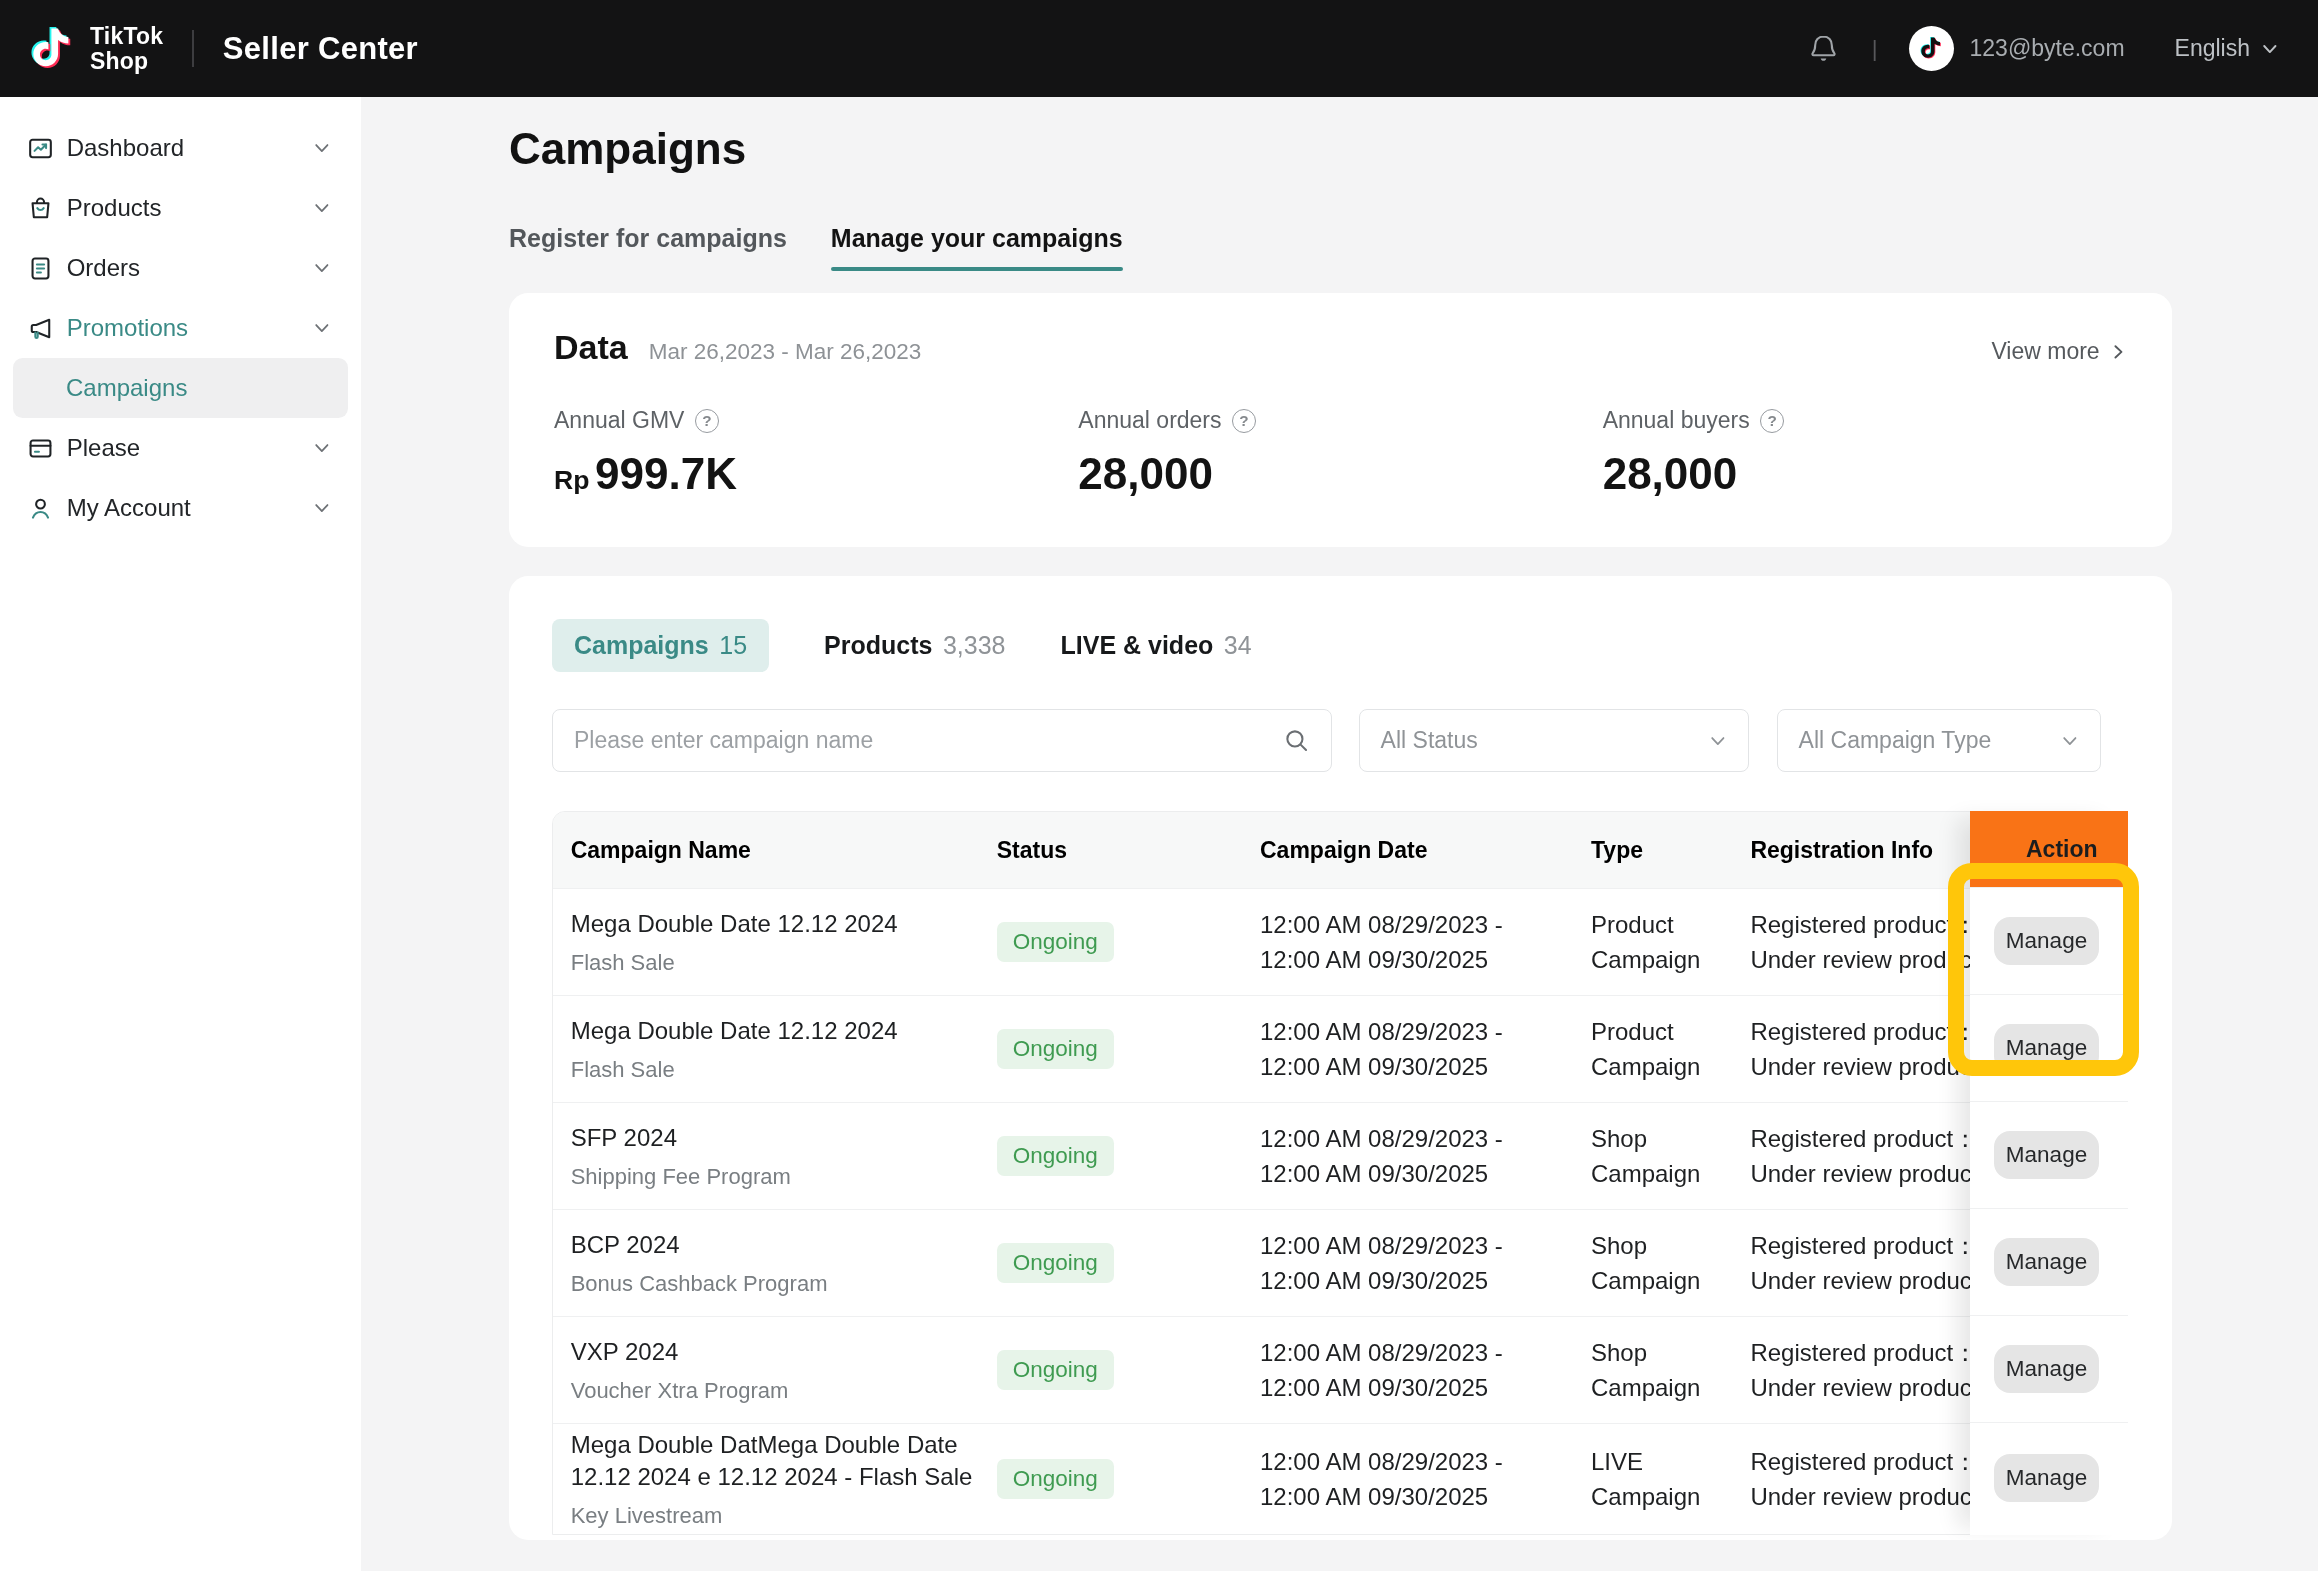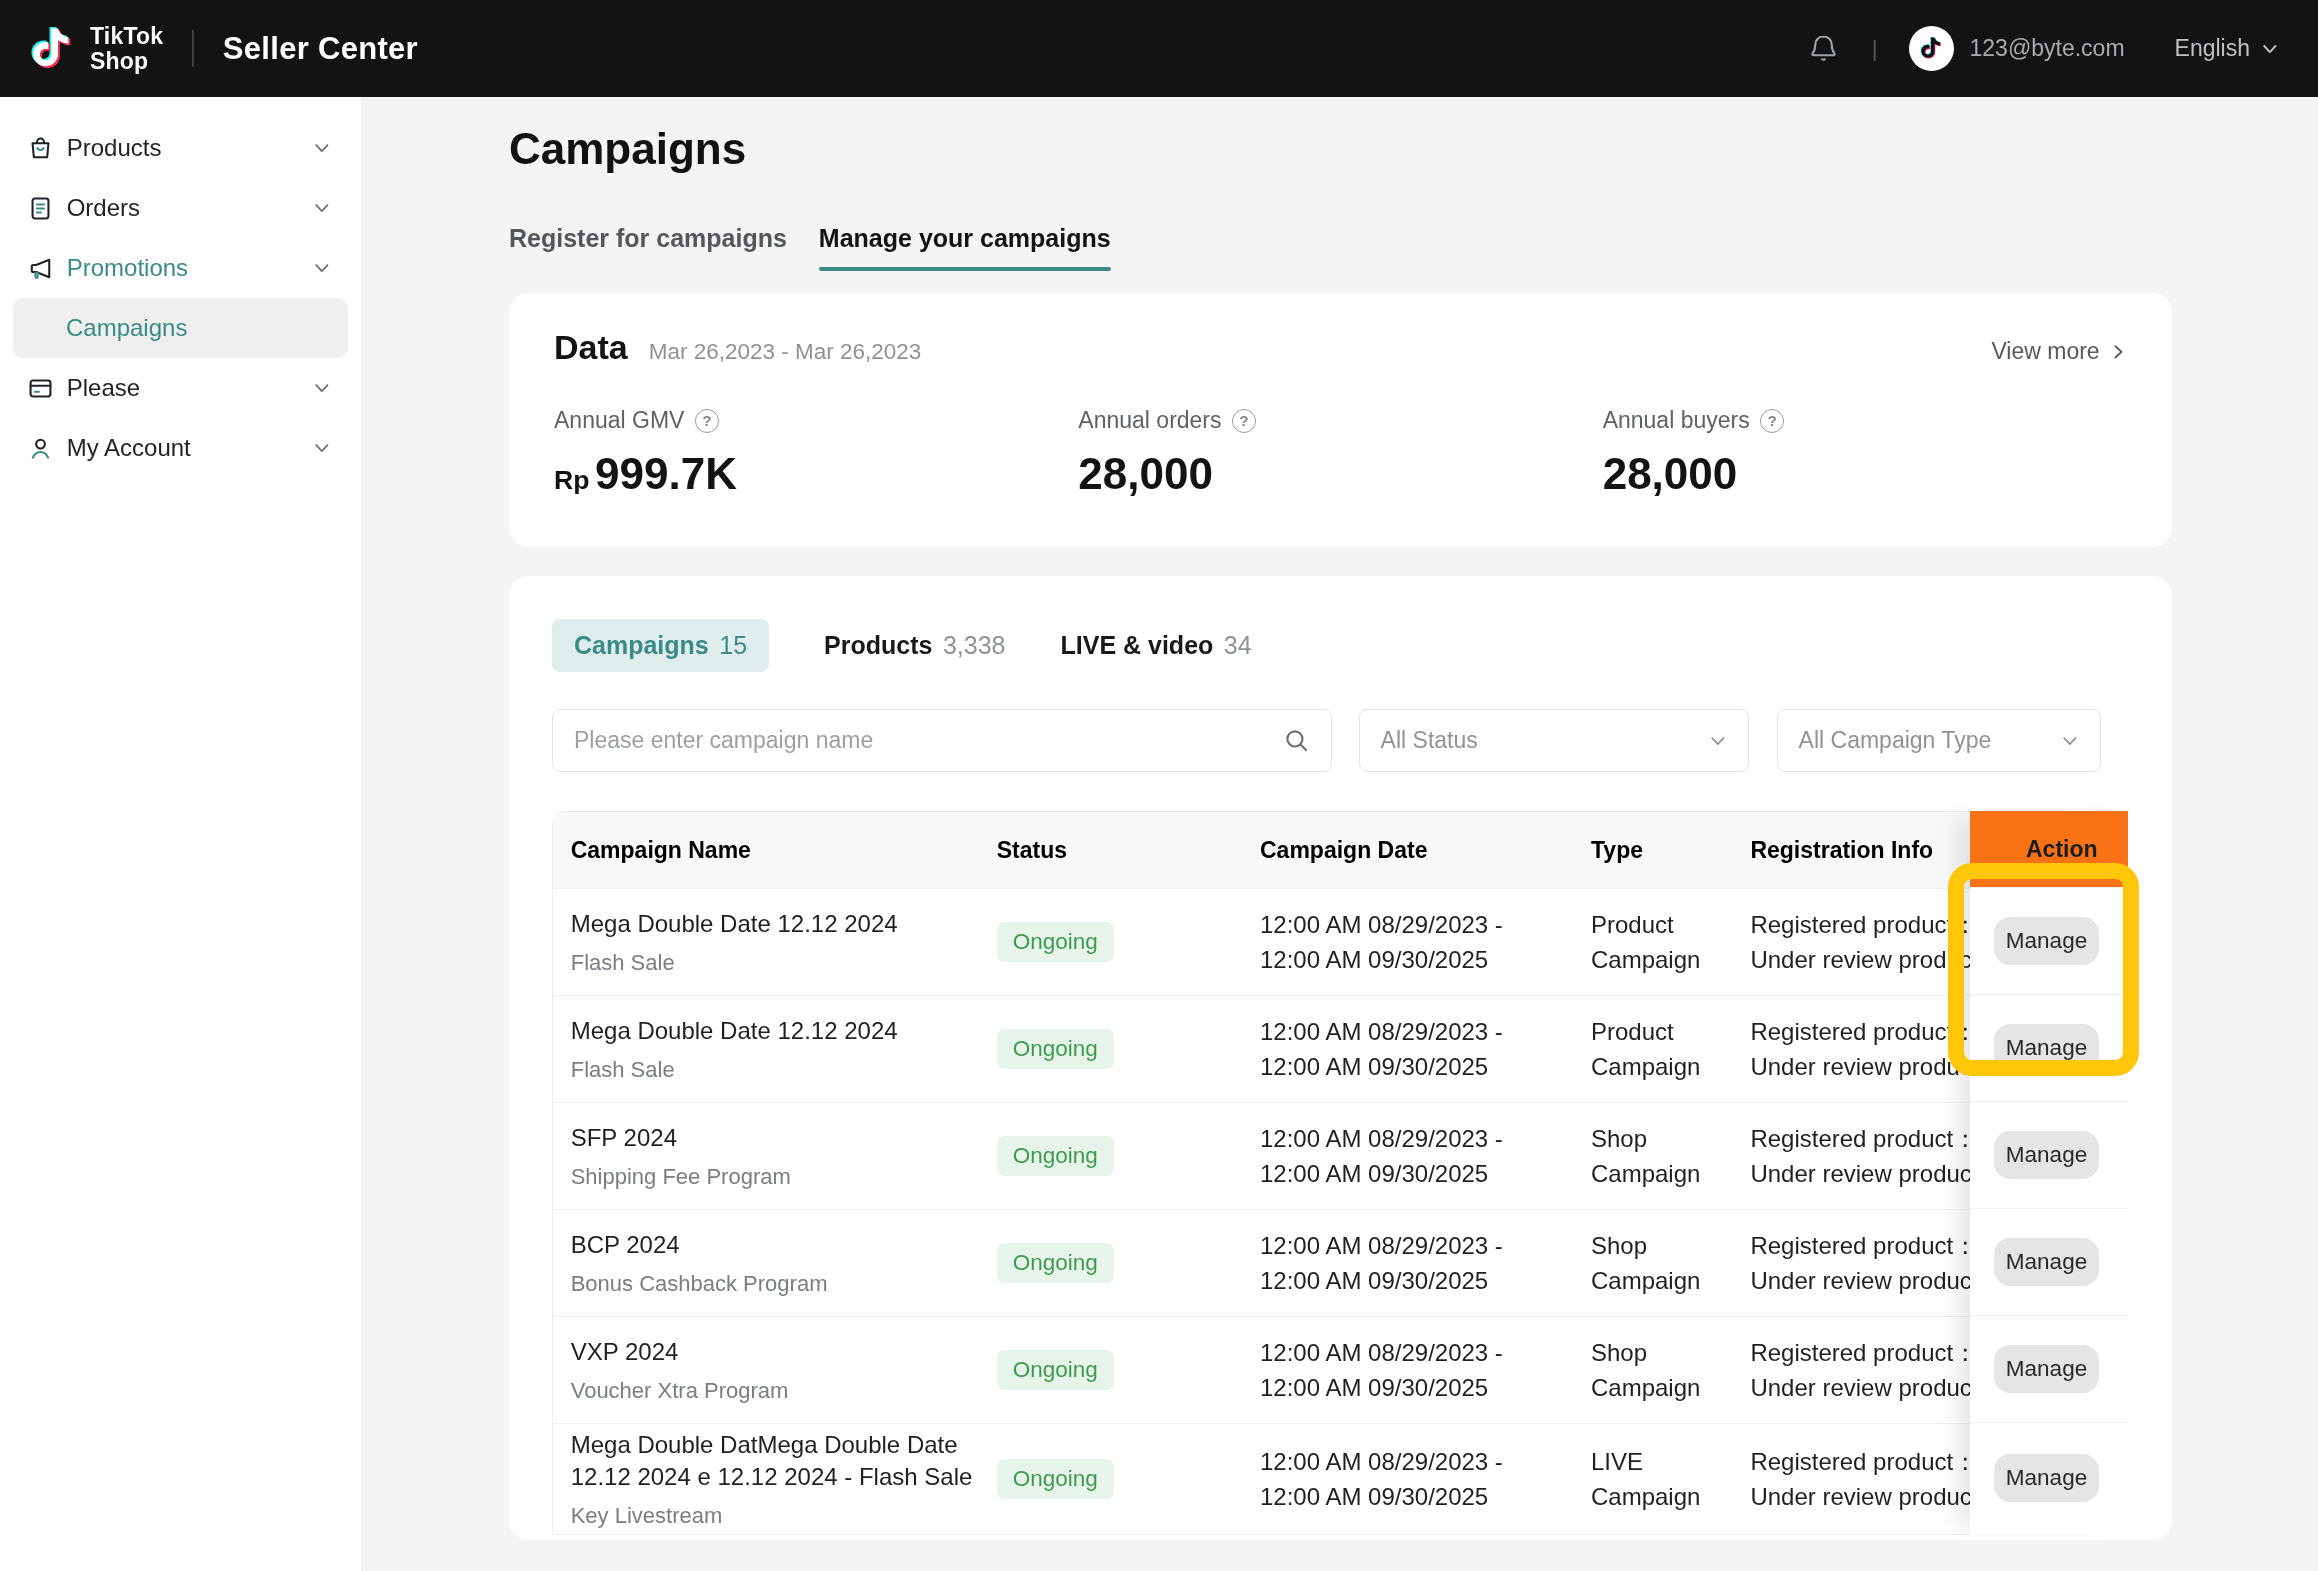--- a/index.html
+++ b/index.html
@@ -40,21 +40,21 @@
   .side-item .icon { width:27px; height:27px; flex-shrink:0; }
   .side-item .lbl { flex:1; }
   .side-item .chev { width:17.7px; height:17.7px; }
   .side-item.teal .lbl { color:var(--teal); font-weight:500; }
   .side-sub { height:60px; display:flex; align-items:center; padding-left:53px; border-radius:9.7px; font-size:24px; color:#222528; cursor:pointer; }
   .side-sub.selected { background:#EFEFF0; color:var(--teal); font-weight:500; }
 
   
   .content { flex:1; padding:27px 0 0 148px; }
   .page-title { font-size:44px; font-weight:700; color:#121212; }
-  .page-tabs { display:flex; gap:32px; margin-top:50px; }
+  .page-tabs { display:flex; gap:44px; margin-top:50px; }
   .ptab { font-size:25px; font-weight:600; color:#53575B; padding-bottom:17.7px; position:relative; cursor:pointer; }
   .ptab.active { color:#131313; }
   .ptab.active::after { content:""; position:absolute; left:0; right:0; bottom:0; height:4px; background:var(--teal); border-radius:2.4px; }
 
   .card { width:1663px; background:#fff; border-radius:19.3px; }
 
   
   .data-card { margin-top:22.5px; padding:35px 45px 0; height:254px; }
   .card-head { display:flex; align-items:baseline; }
   .dc-title { font-size:34px; font-weight:700; color:#131313; }
@@ -148,20 +148,31 @@
           <polyline points="4,7.5 11,15 18,7.5"></polyline>
         </svg>
     </span>
   </div>
 </header>
 
 <div class="shell">
 
   <aside class="sidebar">
 
+    <div class="side-item">
+      <svg class="icon" viewBox="0 0 34 34" fill="none" stroke-linecap="round" stroke-linejoin="round">
+        <rect x="4" y="6" width="26" height="22" rx="3" stroke="#1F2326" stroke-width="2.6"></rect>
+        <polyline points="9.5,20 14,15.5 17.5,18.5 24,12" stroke="#3A8A86" stroke-width="2.6"></polyline>
+        <polyline points="19.5,12 24,12 24,16.5" stroke="#3A8A86" stroke-width="2.6"></polyline>
+      </svg>
+      <span class="lbl">Dashboard</span>
+      <svg class="chev" viewBox="0 0 22 22" fill="none" stroke="#6E7276" stroke-width="2.2" stroke-linecap="round" stroke-linejoin="round">
+          <polyline points="4,7.5 11,15 18,7.5"></polyline>
+        </svg>
+    </div>
 
     <div class="side-item">
       <svg class="icon" viewBox="0 0 34 34" fill="none" stroke-linecap="round" stroke-linejoin="round">
         <path d="M7 10.5h20l-1.6 17.5H8.6L7 10.5z" stroke="#1F2326" stroke-width="2.6"></path>
         <path d="M12.5 10V9a4.5 4.5 0 0 1 9 0v1" stroke="#1F2326" stroke-width="2.6"></path>
         <path d="M13 16.5c1 1.6 2.4 2.5 4 2.5s3-.9 4-2.5" stroke="#3A8A86" stroke-width="2.6"></path>
       </svg>
       <span class="lbl">Products</span>
       <svg class="chev" viewBox="0 0 22 22" fill="none" stroke="#6E7276" stroke-width="2.2" stroke-linecap="round" stroke-linejoin="round">
           <polyline points="4,7.5 11,15 18,7.5"></polyline>

